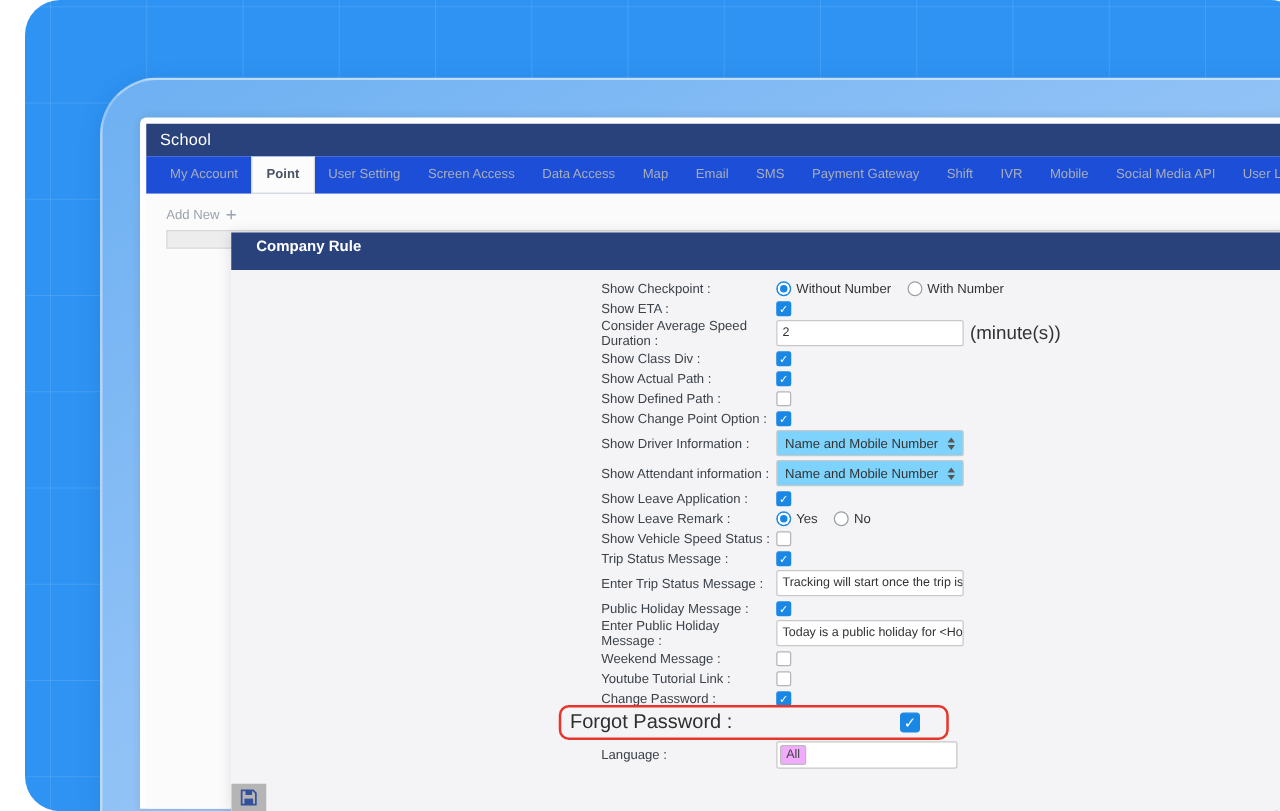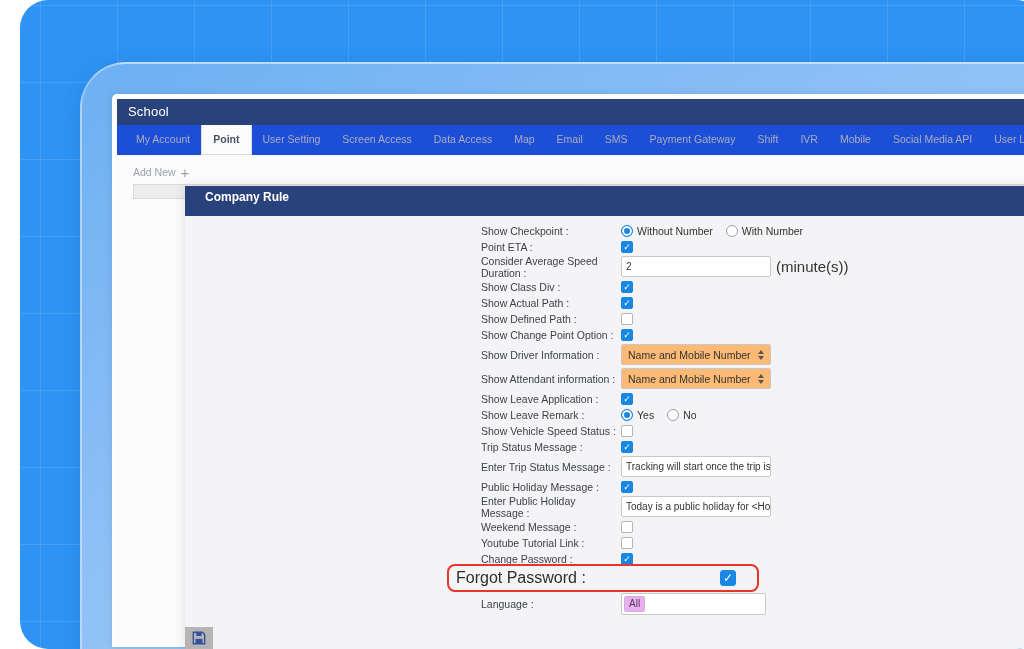--- a/index.html
+++ b/index.html
@@ -101,21 +101,21 @@
   .radio-opt .opt-label { font-size:10.5px; color:#333; }
 
   .tinput {
     width:150px; height:21px; border:1px solid #c8c8c9; background:#fff; border-radius:2px;
     display:flex; align-items:center; padding:0 4px; font-size:10px; color:#333;
     overflow:hidden; white-space:nowrap; cursor:text;
   }
   .suffix { margin-left:5px; font-size:15px; color:#333; }
 
   .select {
-    width:150px; height:21px; border:1px solid #c8c8c9; background:#fdba74; border-radius:2px;
+    width:150px; height:21px; border:1px solid #c8c8c9; background:#7dd3fc; border-radius:2px;
     display:flex; align-items:center; justify-content:space-between; padding:0 6px;
     font-size:10.5px; color:#333; cursor:pointer;
   }
   .arrows { display:flex; flex-direction:column; gap:2px; }
   .arrows i { display:block; width:0; height:0; border-left:3.5px solid transparent; border-right:3.5px solid transparent; }
   .arrows .up   { border-bottom:4px solid #555; }
   .arrows .down { border-top:4px solid #555; }
 
   .chip-input {
     width:145px; height:22px; border:1px solid #c8c8c9; background:#fff; border-radius:2px;
@@ -221,21 +221,21 @@
     <span class="radio on"></span>
     <span class="opt-label">Without Number</span>
   </span>
               <span class="radio-opt">
     <span class="radio"></span>
     <span class="opt-label">With Number</span>
   </span>
             </span>
   </div>
           <div class="form-row t-checkbox">
-    <span class="label">Point ETA :</span>
+    <span class="label">Show ETA :</span>
     <span class="cb on">✓</span>
   </div>
           <div class="form-row t-input">
     <span class="label">Consider Average Speed Duration :</span>
     <span class="tinput">
               <span>2</span>
             </span>
     <span class="suffix">(minute(s))</span>
   </div>
           <div class="form-row t-checkbox">

